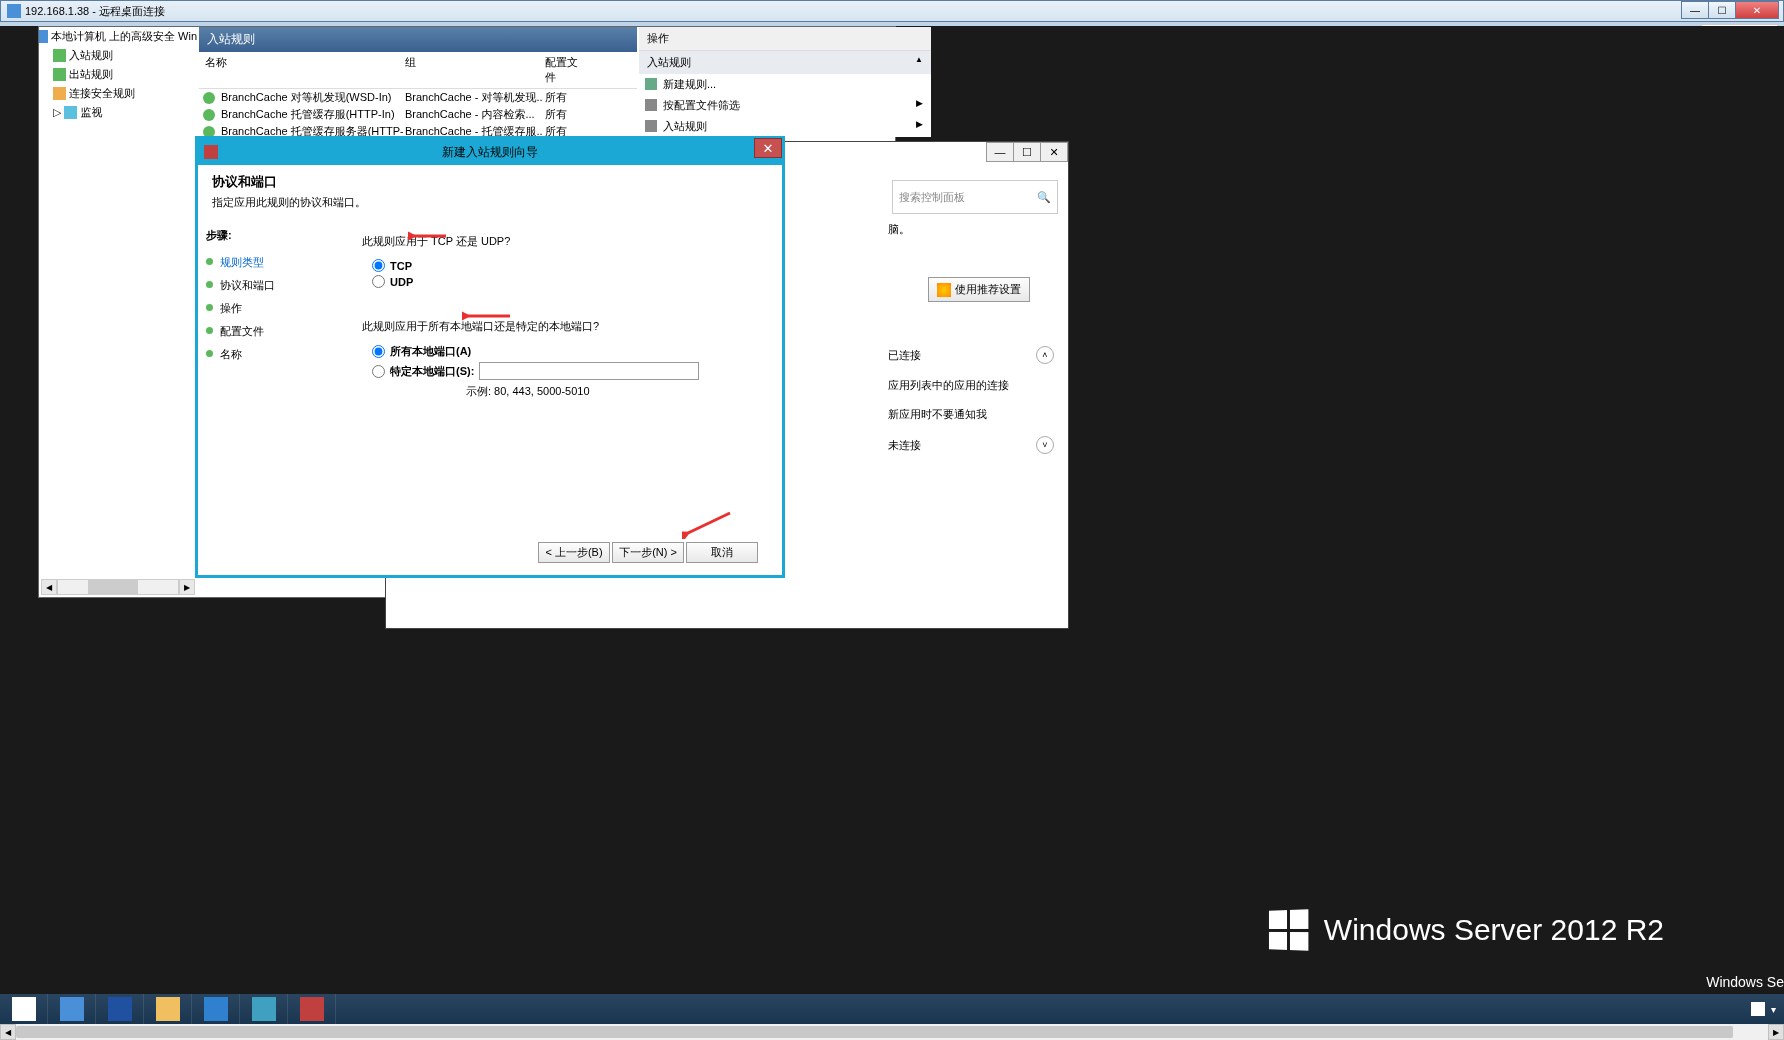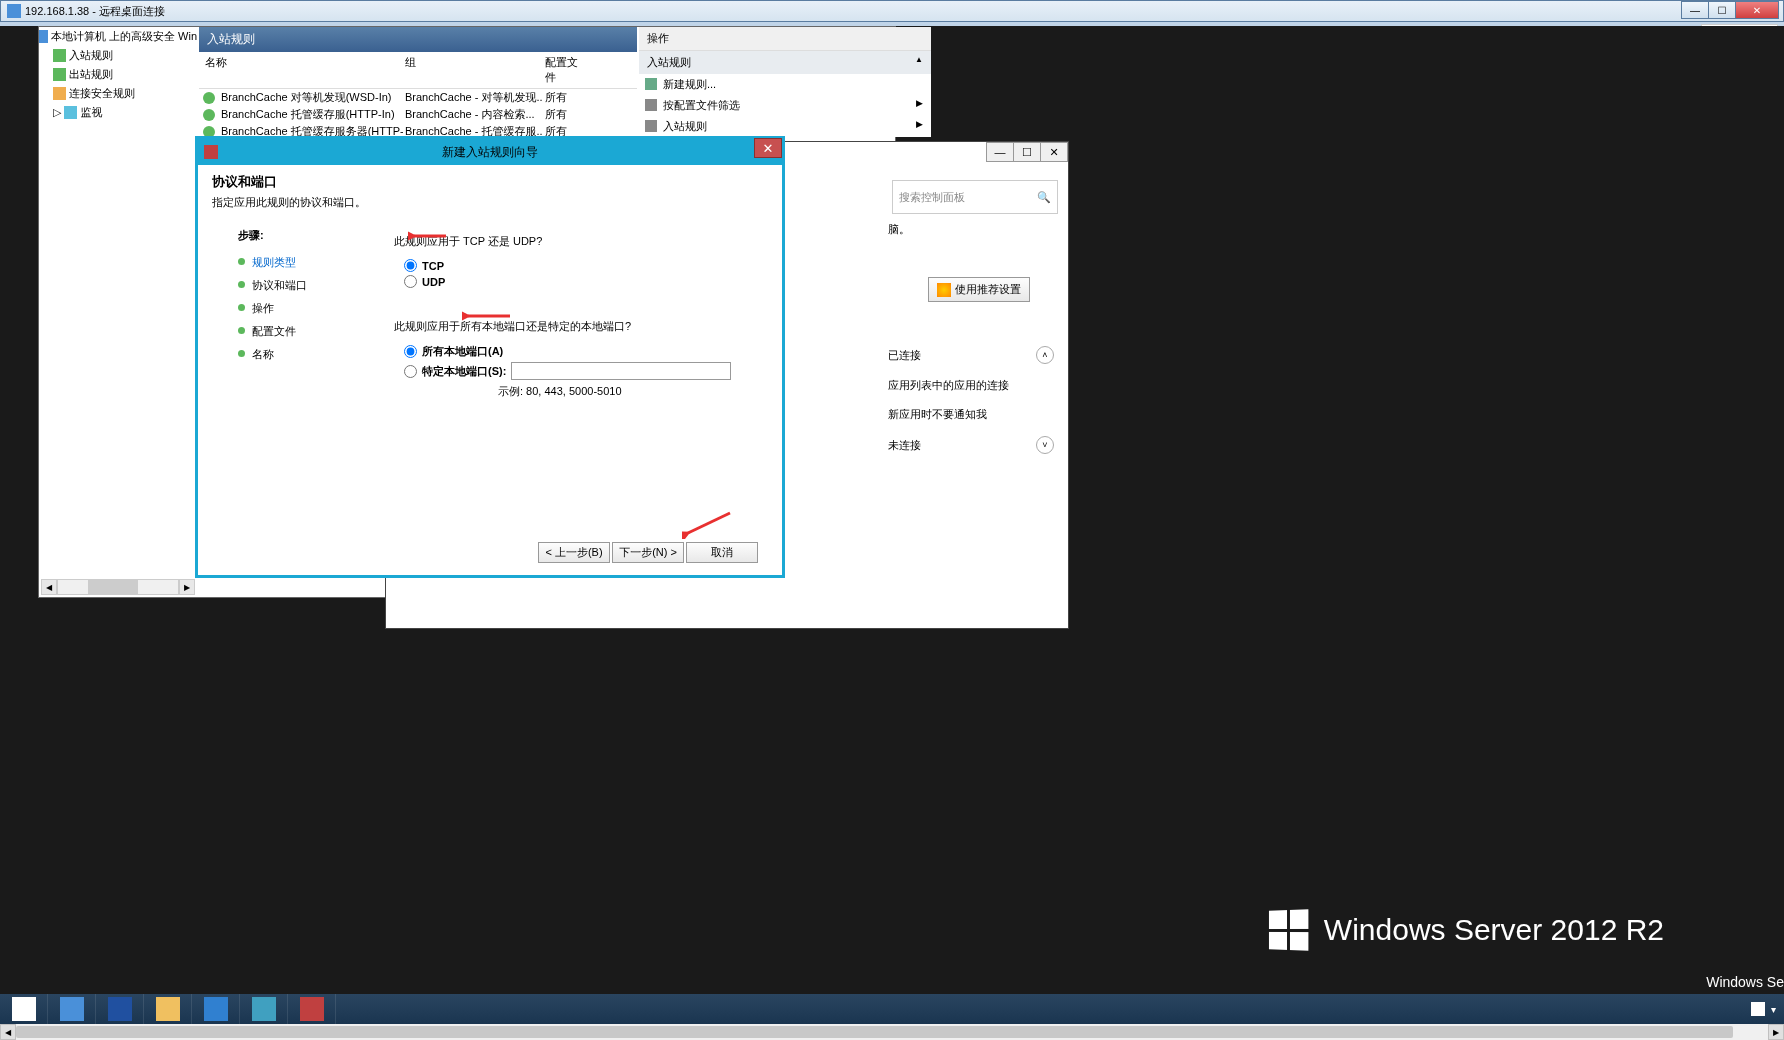--- a/index.html
+++ b/index.html
@@ -68,21 +68,21 @@
 .cp-line { margin: 14px 0; }
 
 
 .wizard { position: absolute; top: 110px; left: 195px; width: 590px; height: 442px; background: #fff; border: 3px solid #1ba8d4; }
 .wizard-titlebar { height: 26px; background: #1ba8d4; display: flex; align-items: center; justify-content: center; color: #000; font-size: 12px; position: relative; }
 .wizard-titlebar .wico { position: absolute; left: 6px; width: 14px; height: 14px; background: #c04040; }
 .wizard-close { position: absolute; right: 0; top: -1px; width: 28px; height: 20px; background: #c75050; color: #fff; display: flex; align-items: center; justify-content: center; font-size: 13px; border: 1px solid #8a3030; }
 .wizard-header { padding: 8px 14px; }
 .wizard-header .h1 { font-size: 13px; font-weight: bold; margin-bottom: 4px; }
 .wizard-header .h2 { font-size: 11px; }
-.wizard-body { display: flex; height: 334px; padding-left: 32px; }
+.wizard-body { display: flex; height: 334px; }
 .wizard-steps { width: 144px; padding: 10px 8px; font-size: 11px; }
 .wizard-steps .lbl { font-weight: bold; margin-bottom: 8px; font-size: 11px; }
 .wizard-steps .step { padding: 4px 0 4px 14px; position: relative; }
 .wizard-steps .step .dot { position: absolute; left: 0; top: 7px; width: 7px; height: 7px; background: #5cb85c; border-radius: 50%; }
 .wizard-steps .step.active { color: #0066cc; }
 .wizard-content { flex: 1; padding: 16px 20px 10px 20px; font-size: 11px; }
 .wizard-content .q { margin-bottom: 10px; }
 .wizard-content .radio-row { margin: 3px 0 3px 10px; display: flex; align-items: center; gap: 5px; }
 .wizard-content .radio-row input { margin: 0; }
 .wizard-content .radio-row label { font-weight: bold; font-size: 11px; }

